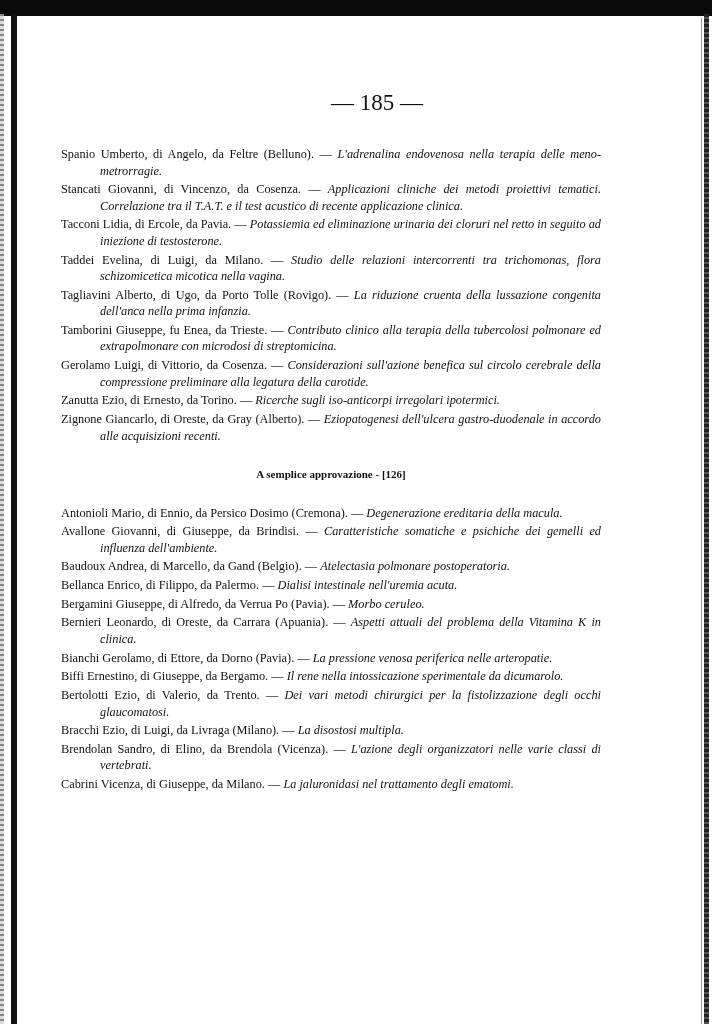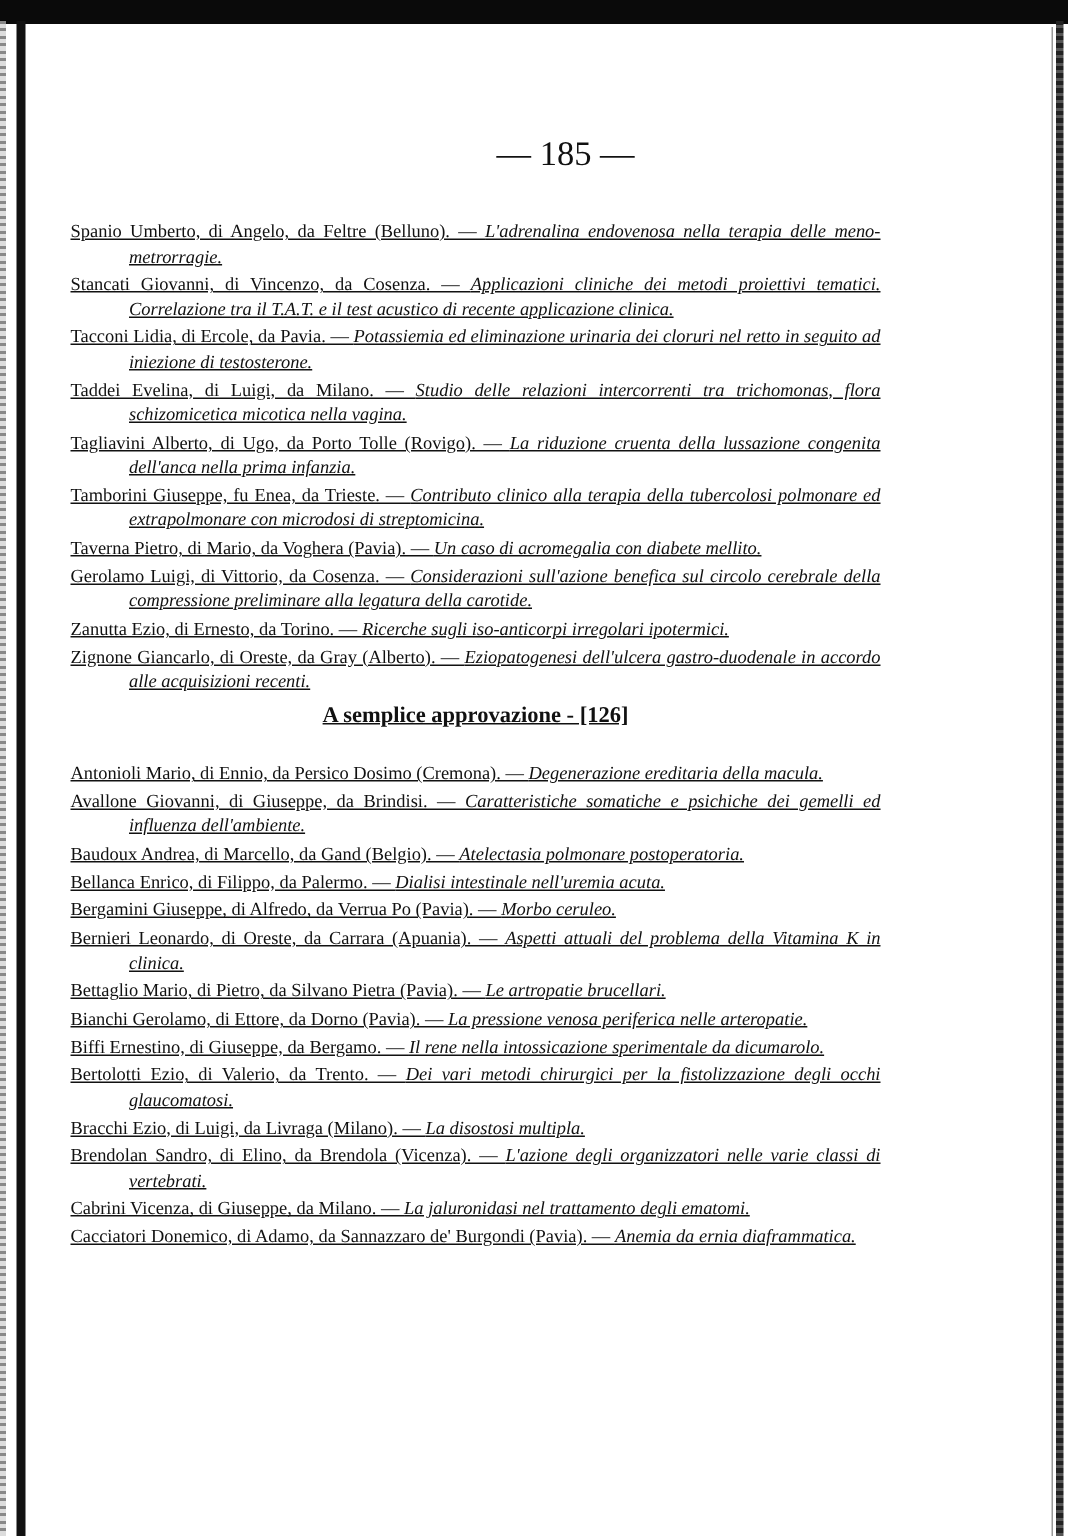--- a/index.html
+++ b/index.html
@@ -6,59 +6,56 @@
   body { width:712px; height:1024px; background:#fff; position:relative; overflow:hidden;
          font-family:"Liberation Serif","DejaVu Serif",serif; color:#111; }
   .topbar { position:absolute; left:0; top:0; width:712px; height:16px; background:#0a0a0a; }
   .leftbar { position:absolute; left:11px; top:14px; width:6px; height:1010px; background:#111; }
   .leftfringe { position:absolute; left:0; top:14px; width:4px; height:1010px;
                 background:repeating-linear-gradient(180deg,#888 0 2px,#ddd 2px 5px); }
   .rightbar { position:absolute; right:3px; top:14px; width:5px; height:1010px;
               background:repeating-linear-gradient(180deg,#222 0 3px,#555 3px 5px); }
   .rightline { position:absolute; right:10px; top:18px; width:1px; height:1006px; background:#999; }
   .page-num { position:absolute; top:90px; left:0; width:712px; text-align:center; font-size:23px;margin-left:21px; }
-  .content { position:absolute; left:47px; top:146px; width:540px; font-size:12.3px; line-height:16.5px;text-decoration:underline; }
+  .content { position:absolute; left:61px; top:146px; width:540px; font-size:12.3px; line-height:16.5px; }
   .entry { padding-left:39px; text-indent:-39px; margin:0 0 2.2px 0; text-align:justify; }
   .entry i { font-style:italic; }
-  .section-head { text-align:center; font-weight:bold; font-size:15px; margin:6px 0 22px 0; }
+  .section-head { text-align:center; font-weight:bold; font-size:11px; margin:22px 0 22px 0; }
 </style>
 </head>
 <body>
 
 <div class="topbar"></div>
 <div class="leftfringe"></div>
 <div class="leftbar"></div>
 <div class="rightline"></div>
 <div class="rightbar"></div>
 
 <div class="page-num">— 185 —</div>
 
 <div class="content">
   <div id="list1">
       <p class="entry"><span>Spanio Umberto, di Angelo, da Feltre (Belluno). — </span><i>L'adrenalina endovenosa nella terapia delle meno-metrorragie.</i></p>
       <p class="entry"><span>Stancati Giovanni, di Vincenzo, da Cosenza. — </span><i>Applicazioni cliniche dei metodi proiettivi tematici. Correlazione tra il T.A.T. e il test acustico di recente applicazione clinica.</i></p>
       <p class="entry"><span>Tacconi Lidia, di Ercole, da Pavia. — </span><i>Potassiemia ed eliminazione urinaria dei cloruri nel retto in seguito ad iniezione di testosterone.</i></p>
       <p class="entry"><span>Taddei Evelina, di Luigi, da Milano. — </span><i>Studio delle relazioni intercorrenti tra trichomonas, flora schizomicetica micotica nella vagina.</i></p>
       <p class="entry"><span>Tagliavini Alberto, di Ugo, da Porto Tolle (Rovigo). — </span><i>La riduzione cruenta della lussazione congenita dell'anca nella prima infanzia.</i></p>
       <p class="entry"><span>Tamborini Giuseppe, fu Enea, da Trieste. — </span><i>Contributo clinico alla terapia della tubercolosi polmonare ed extrapolmonare con microdosi di streptomicina.</i></p>
-      <p class="entry"><span>Taverna Pietro, di Mario, da Voghera (Pavia). — </span><i>Un caso di acromegalia con diabete mellito.</i></p>
       <p class="entry"><span>Gerolamo Luigi, di Vittorio, da Cosenza. — </span><i>Considerazioni sull'azione benefica sul circolo cerebrale della compressione preliminare alla legatura della carotide.</i></p>
       <p class="entry"><span>Zanutta Ezio, di Ernesto, da Torino. — </span><i>Ricerche sugli iso-anticorpi irregolari ipotermici.</i></p>
       <p class="entry"><span>Zignone Giancarlo, di Oreste, da Gray (Alberto). — </span><i>Eziopatogenesi dell'ulcera gastro-duodenale in accordo alle acquisizioni recenti.</i></p>
     </div>
   <div class="section-head">A semplice approvazione - [126]</div>
   <div id="list2">
       <p class="entry"><span>Antonioli Mario, di Ennio, da Persico Dosimo (Cremona). — </span><i>Degenerazione ereditaria della macula.</i></p>
       <p class="entry"><span>Avallone Giovanni, di Giuseppe, da Brindisi. — </span><i>Caratteristiche somatiche e psichiche dei gemelli ed influenza dell'ambiente.</i></p>
       <p class="entry"><span>Baudoux Andrea, di Marcello, da Gand (Belgio). — </span><i>Atelectasia polmonare postoperatoria.</i></p>
       <p class="entry"><span>Bellanca Enrico, di Filippo, da Palermo. — </span><i>Dialisi intestinale nell'uremia acuta.</i></p>
       <p class="entry"><span>Bergamini Giuseppe, di Alfredo, da Verrua Po (Pavia). — </span><i>Morbo ceruleo.</i></p>
       <p class="entry"><span>Bernieri Leonardo, di Oreste, da Carrara (Apuania). — </span><i>Aspetti attuali del problema della Vitamina K in clinica.</i></p>
-      <p class="entry"><span>Bettaglio Mario, di Pietro, da Silvano Pietra (Pavia). — </span><i>Le artropatie brucellari.</i></p>
       <p class="entry"><span>Bianchi Gerolamo, di Ettore, da Dorno (Pavia). — </span><i>La pressione venosa periferica nelle arteropatie.</i></p>
       <p class="entry"><span>Biffi Ernestino, di Giuseppe, da Bergamo. — </span><i>Il rene nella intossicazione sperimentale da dicumarolo.</i></p>
       <p class="entry"><span>Bertolotti Ezio, di Valerio, da Trento. — </span><i>Dei vari metodi chirurgici per la fistolizzazione degli occhi glaucomatosi.</i></p>
       <p class="entry"><span>Bracchi Ezio, di Luigi, da Livraga (Milano). — </span><i>La disostosi multipla.</i></p>
       <p class="entry"><span>Brendolan Sandro, di Elino, da Brendola (Vicenza). — </span><i>L'azione degli organizzatori nelle varie classi di vertebrati.</i></p>
       <p class="entry"><span>Cabrini Vicenza, di Giuseppe, da Milano. — </span><i>La jaluronidasi nel trattamento degli ematomi.</i></p>
-      <p class="entry"><span>Cacciatori Donemico, di Adamo, da Sannazzaro de' Burgondi (Pavia). — </span><i>Anemia da ernia diaframmatica.</i></p>
     </div>
 </div>
 
 </body></html>

